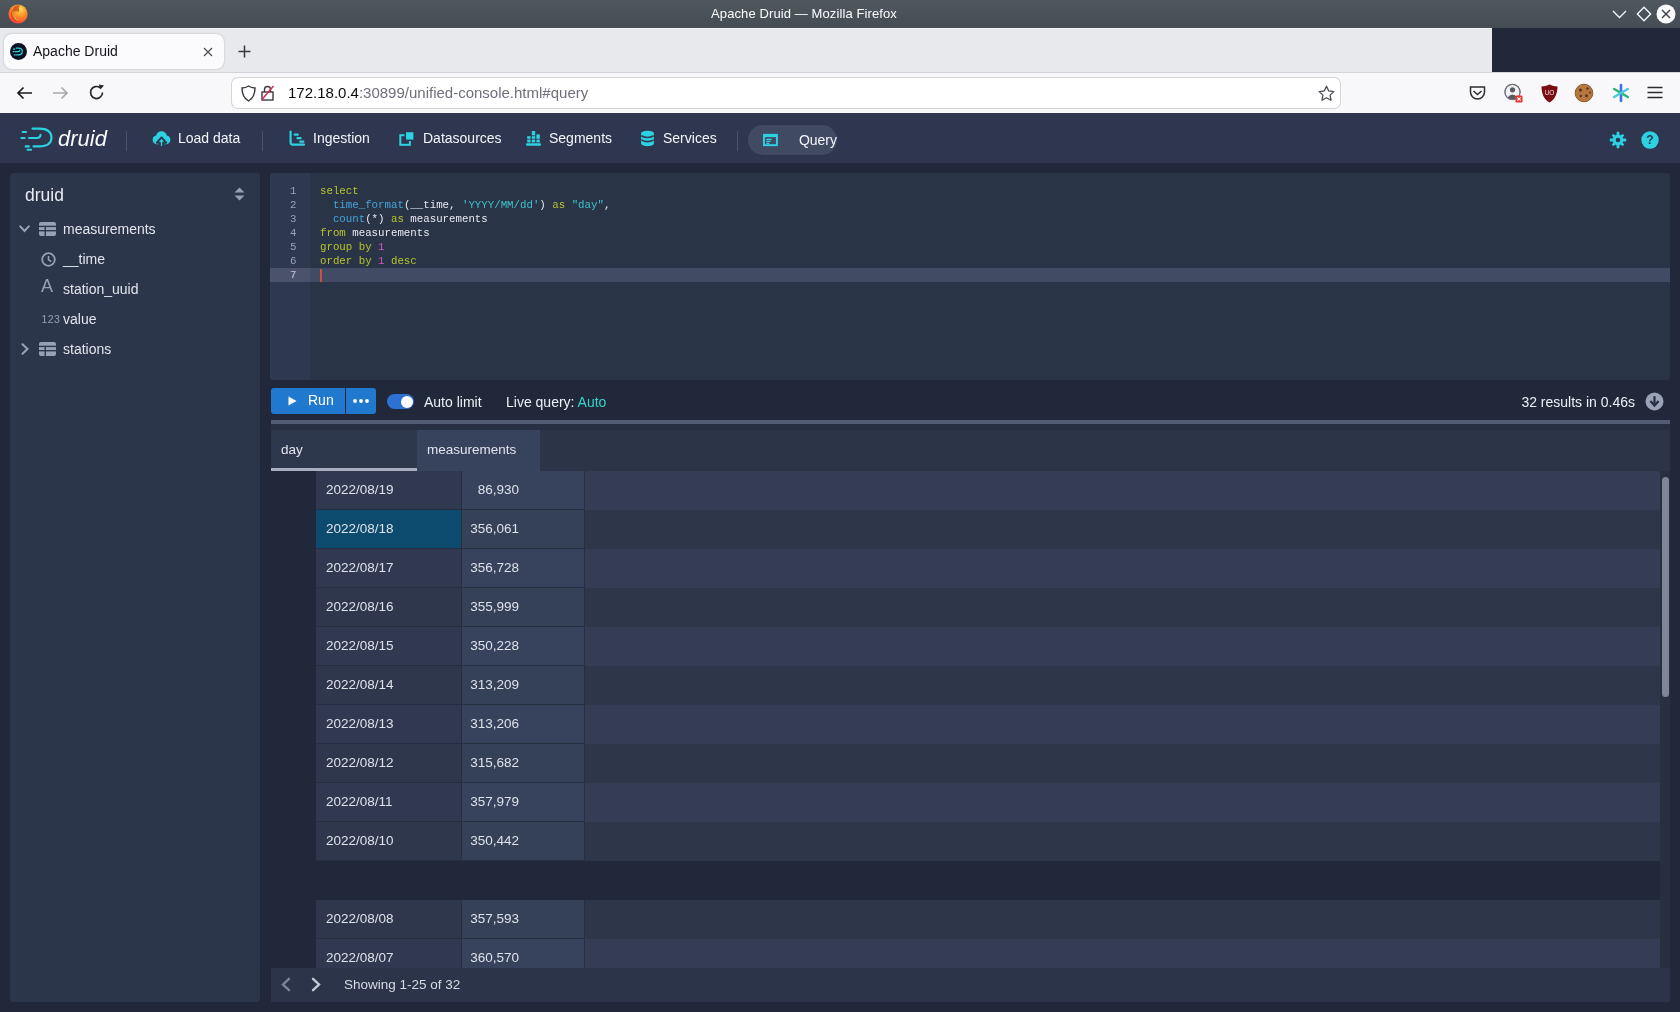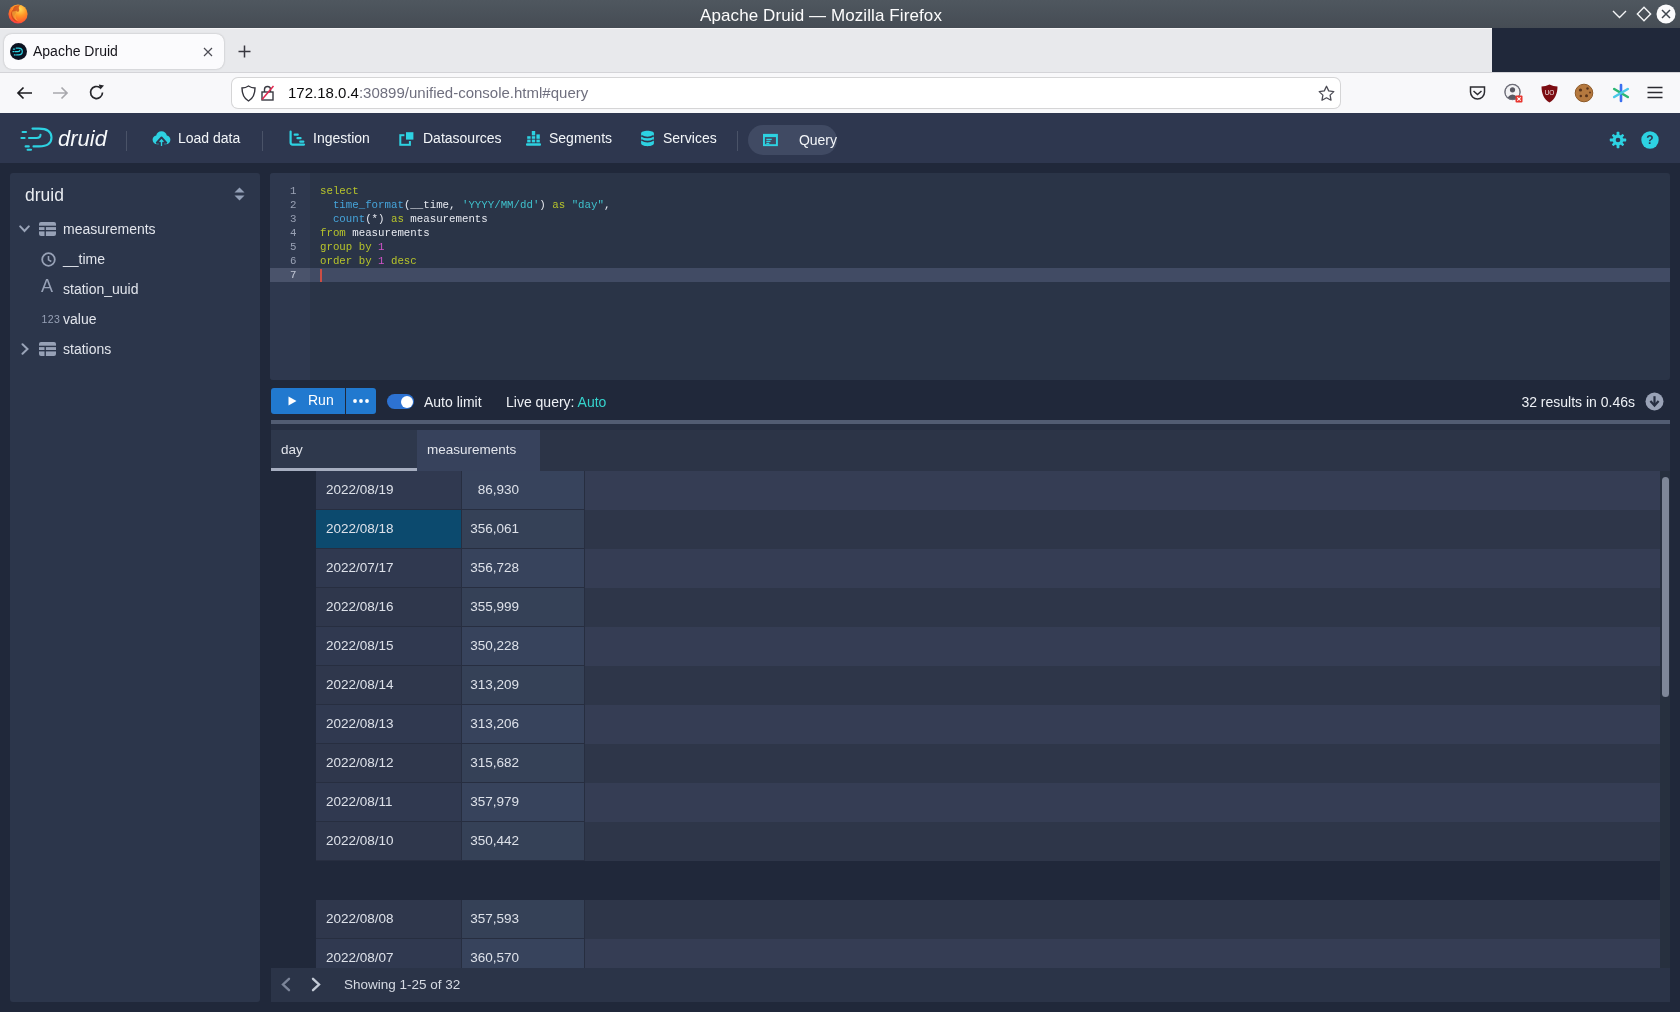--- a/index.html
+++ b/index.html
@@ -4,22 +4,22 @@
 <title>Apache Druid</title>
 <style>
   * { margin:0; padding:0; box-sizing:border-box; }
   html,body { width:1680px; height:1012px; overflow:hidden; }
   body { font-family:"Liberation Sans", sans-serif; background:#20283a; position:relative; }
   .abs { position:absolute; }
 
   
   #titlebar { position:absolute; left:0; top:0; width:1680px; height:28px;
     background:linear-gradient(#4f575f,#454c54); }
-  #titletext { position:absolute; top:6px; left:700px; width:280px; text-align:left;
-    color:#fcfcfc; font-size:17px; letter-spacing:.1px; }
+  #titletext { position:absolute; top:6px; left:664px; width:280px; text-align:center;
+    color:#fcfcfc; font-size:13px; letter-spacing:.1px; }
   #tabbar { position:absolute; left:0; top:28px; width:1492px; height:44px; background:#e8e9ec;
     border-top:1px solid #f5f5f6; }
   #tab { position:absolute; left:4px; top:5px; width:220px; height:35px; background:#fbfbfd;
     border-radius:8px; box-shadow:0 0 2px rgba(0,0,0,.25); }
   #tabtitle { position:absolute; left:29px; top:9px; font-size:14px; color:#15141a; }
   #navbar { position:absolute; left:0; top:72px; width:1680px; height:41px; background:#f8f8fa;
     border-top:1px solid #d4d4d8; }
   #urlfield { position:absolute; left:232px; top:5px; width:1108px; height:30px; background:#ffffff;
     border-radius:6px; box-shadow:0 0 0 1px rgba(0,0,0,.14); }
   #urltext { position:absolute; left:56px; top:6px; font-size:15px; color:#0c0c0d; white-space:pre; }
@@ -403,21 +403,21 @@
 <div class="abs" style="left:0;top:44px;width:146px;height:3px;background:#a6aec0"></div>
 <div class="row" style="top:47px;background:#353d54">
       <div class="cell-day" style="background:#303950">2022/08/19</div>
       <div class="cell-num" style="background:#37435c"><span>86,930</span></div>
     </div>
 <div class="row" style="top:86px;background:#2e3649">
       <div class="cell-day" style="background:#0c4a6e">2022/08/18</div>
       <div class="cell-num" style="background:#354157"><span>356,061</span></div>
     </div>
 <div class="row" style="top:125px;background:#353d54">
-      <div class="cell-day" style="background:#303950">2022/07/17</div>
+      <div class="cell-day" style="background:#303950">2022/08/17</div>
       <div class="cell-num" style="background:#37435c"><span>356,728</span></div>
     </div>
 <div class="row" style="top:164px;background:#2e3649">
       <div class="cell-day" style="background:#2f374c">2022/08/16</div>
       <div class="cell-num" style="background:#354157"><span>355,999</span></div>
     </div>
 <div class="row" style="top:203px;background:#353d54">
       <div class="cell-day" style="background:#303950">2022/08/15</div>
       <div class="cell-num" style="background:#37435c"><span>350,228</span></div>
     </div>

